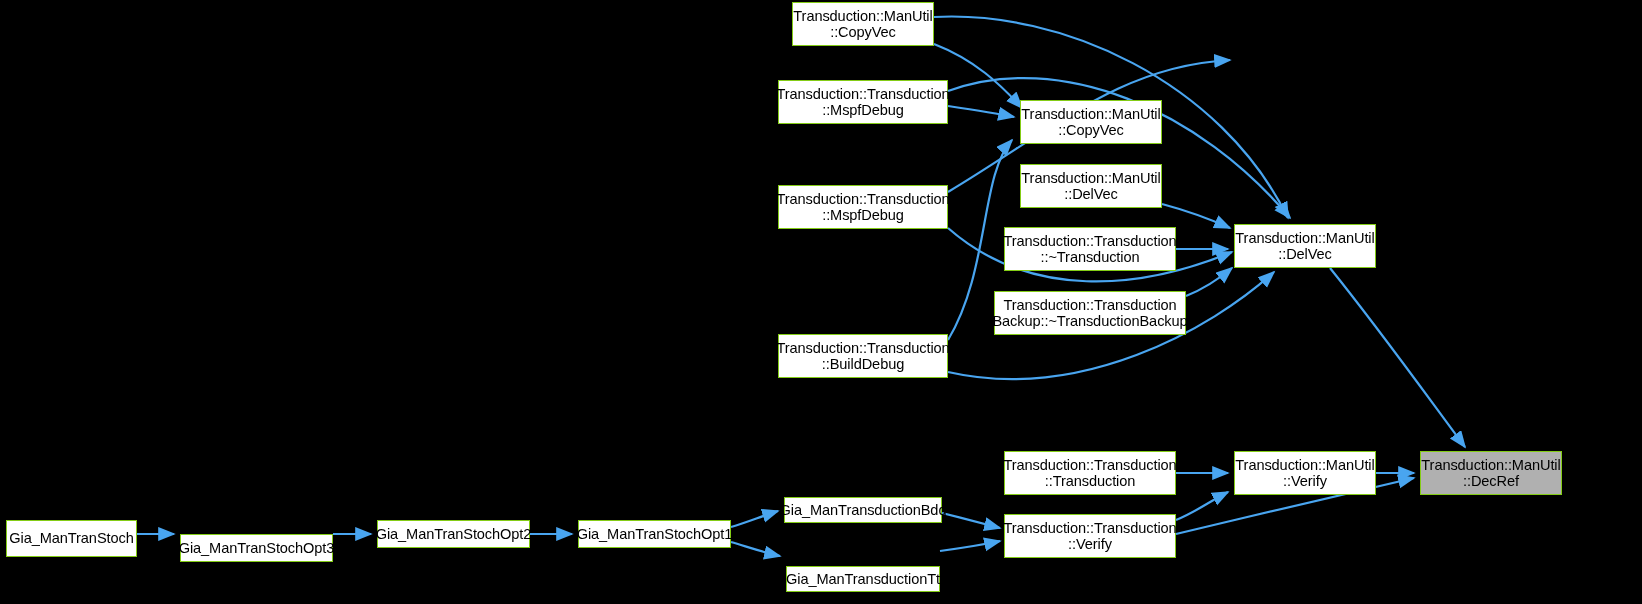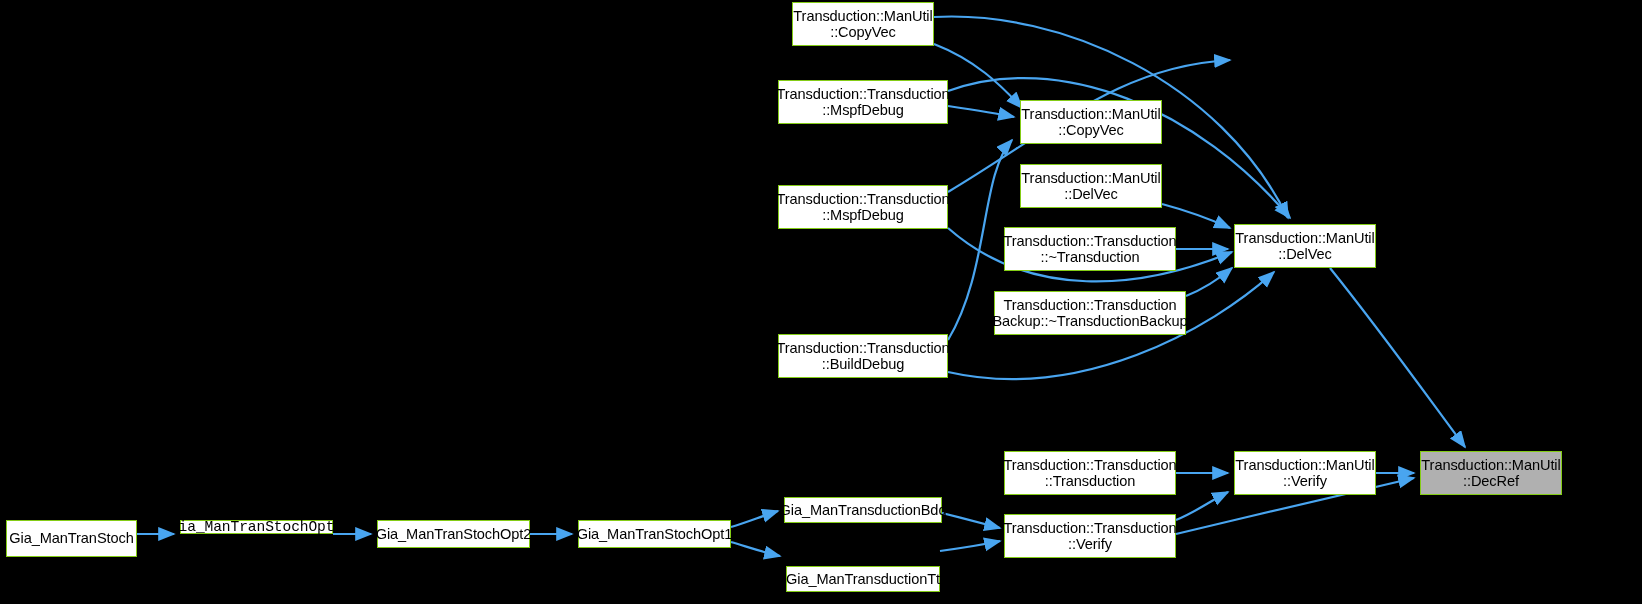--- a/index.html
+++ b/index.html
@@ -85,18 +85,18 @@
       <div class="node" style="left: 1234px; top: 224px; width: 142px; height: 44px;"><span class="ln">Transduction::ManUtil</span><span class="ln">::DelVec</span></div>
       <div class="node" style="left: 994px; top: 291px; width: 192px; height: 44px;"><span class="ln">Transduction::Transduction</span><span class="ln">Backup::~TransductionBackup</span></div>
       <div class="node" style="left: 778px; top: 334px; width: 170px; height: 44px;"><span class="ln">Transduction::Transduction</span><span class="ln">::BuildDebug</span></div>
       <div class="node" style="left: 1004px; top: 451px; width: 172px; height: 44px;"><span class="ln">Transduction::Transduction</span><span class="ln">::Transduction</span></div>
       <div class="node" style="left: 1234px; top: 451px; width: 142px; height: 44px;"><span class="ln">Transduction::ManUtil</span><span class="ln">::Verify</span></div>
       <div class="node highlight" style="left: 1420px; top: 451px; width: 142px; height: 44px;"><span class="ln">Transduction::ManUtil</span><span class="ln">::DecRef</span></div>
       <div class="node" style="left: 784px; top: 497px; width: 158px; height: 26px;"><span class="ln">Gia_ManTransductionBdd</span></div>
       <div class="node" style="left: 1004px; top: 514px; width: 172px; height: 44px;"><span class="ln">Transduction::Transduction</span><span class="ln">::Verify</span></div>
       <div class="node" style="left: 786px; top: 545px; width: 154px; height: 26px; margin-top: 21px;"><span class="ln">Gia_ManTransductionTt</span></div>
       <div class="node" style="left: 6px; top: 520px; width: 131px; height: 37px;"><span class="ln">Gia_ManTranStoch</span></div>
-      <div class="node" style="left: 180px; top: 520px; width: 153px; height: 14px; font-family: Liberation Mono, monospace;"><span class="ln">Gia_ManTranStochOpt3</span></div>
+      <div class="node" style="left: 180px; top: 534px; width: 153px; height: 28px;"><span class="ln">Gia_ManTranStochOpt3</span></div>
       <div class="node" style="left: 377px; top: 520px; width: 153px; height: 28px;"><span class="ln">Gia_ManTranStochOpt2</span></div>
       <div class="node" style="left: 578px; top: 520px; width: 153px; height: 28px;"><span class="ln">Gia_ManTranStochOpt1</span></div>
     </div>
 
 </div>
 
 </body></html>

